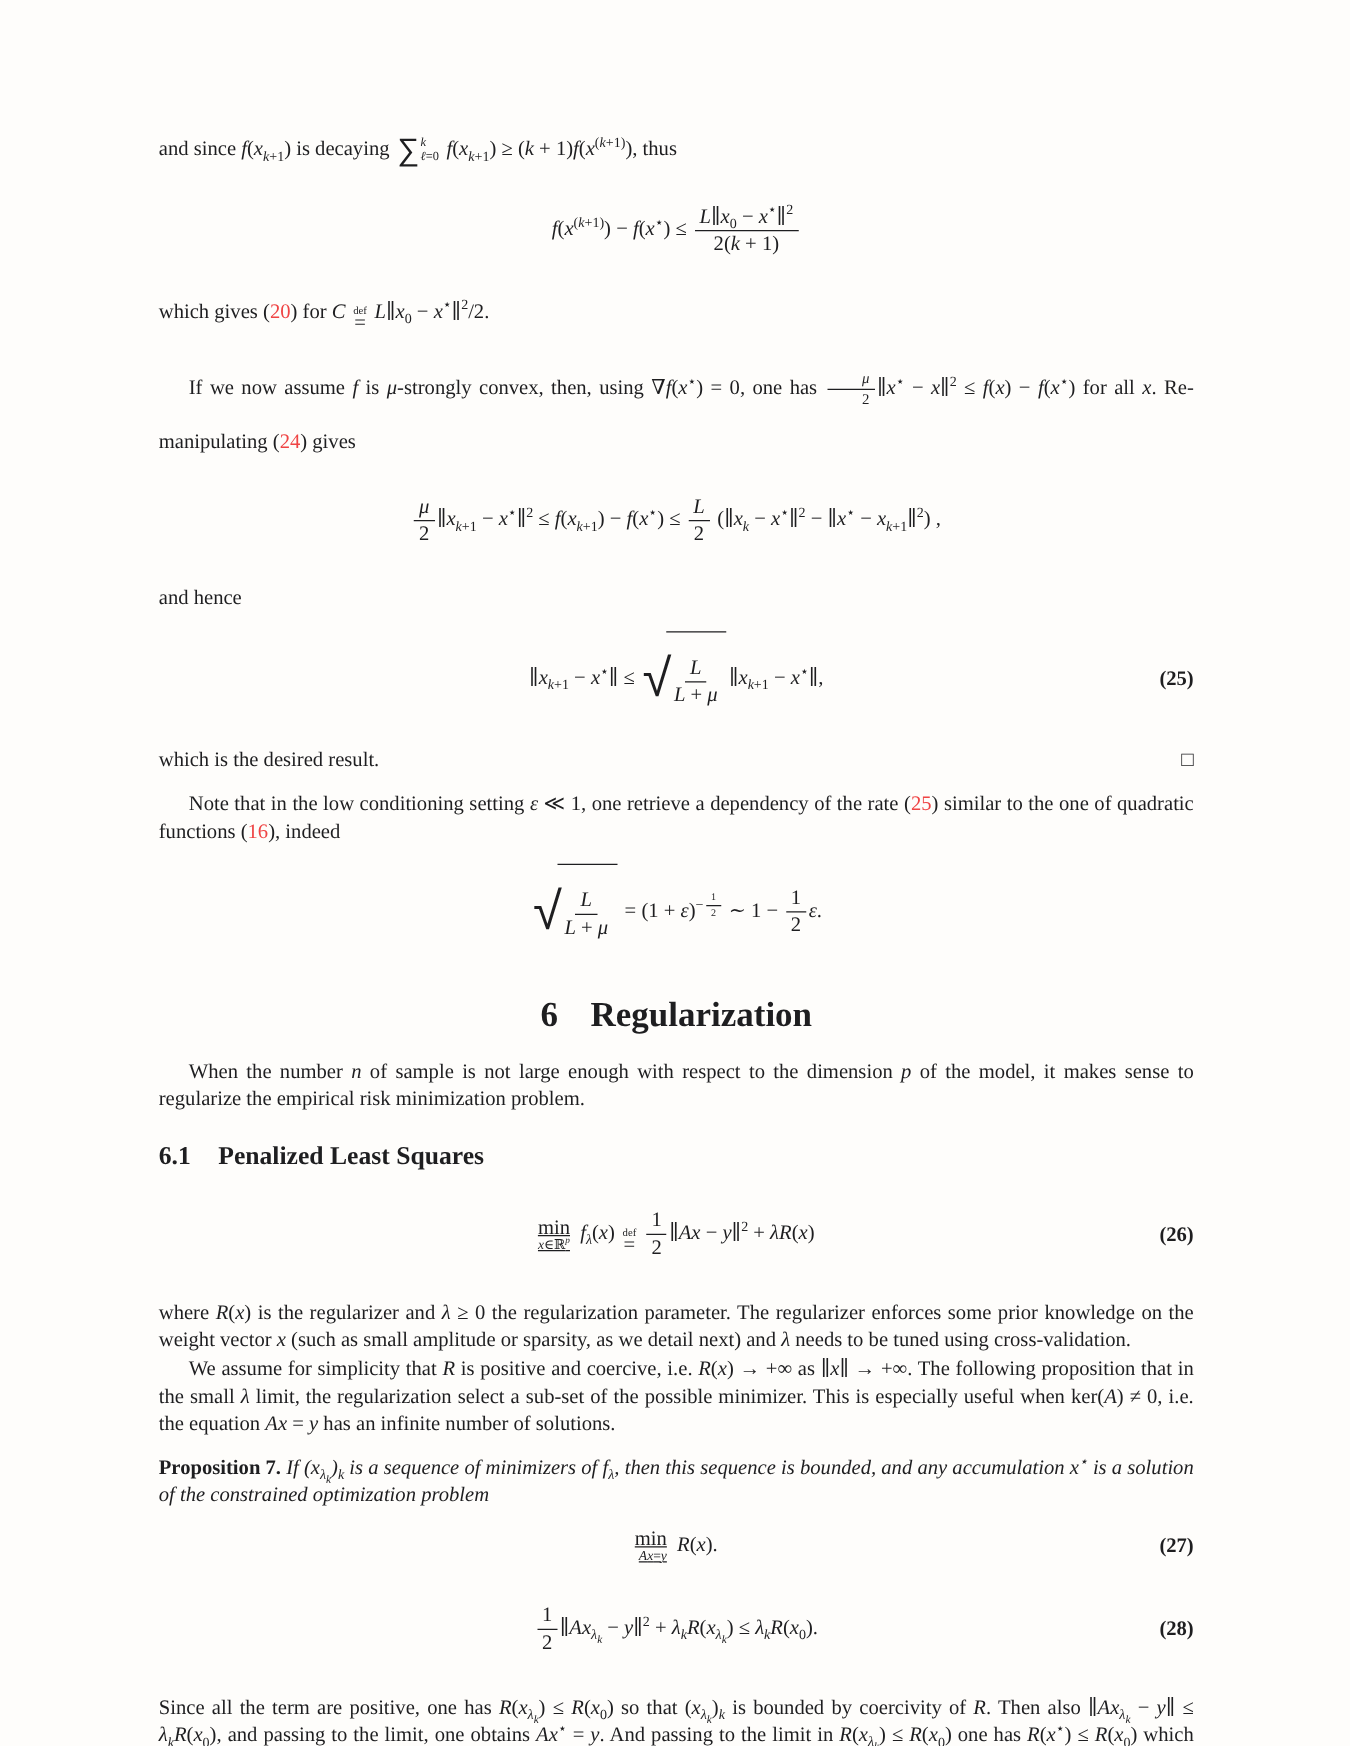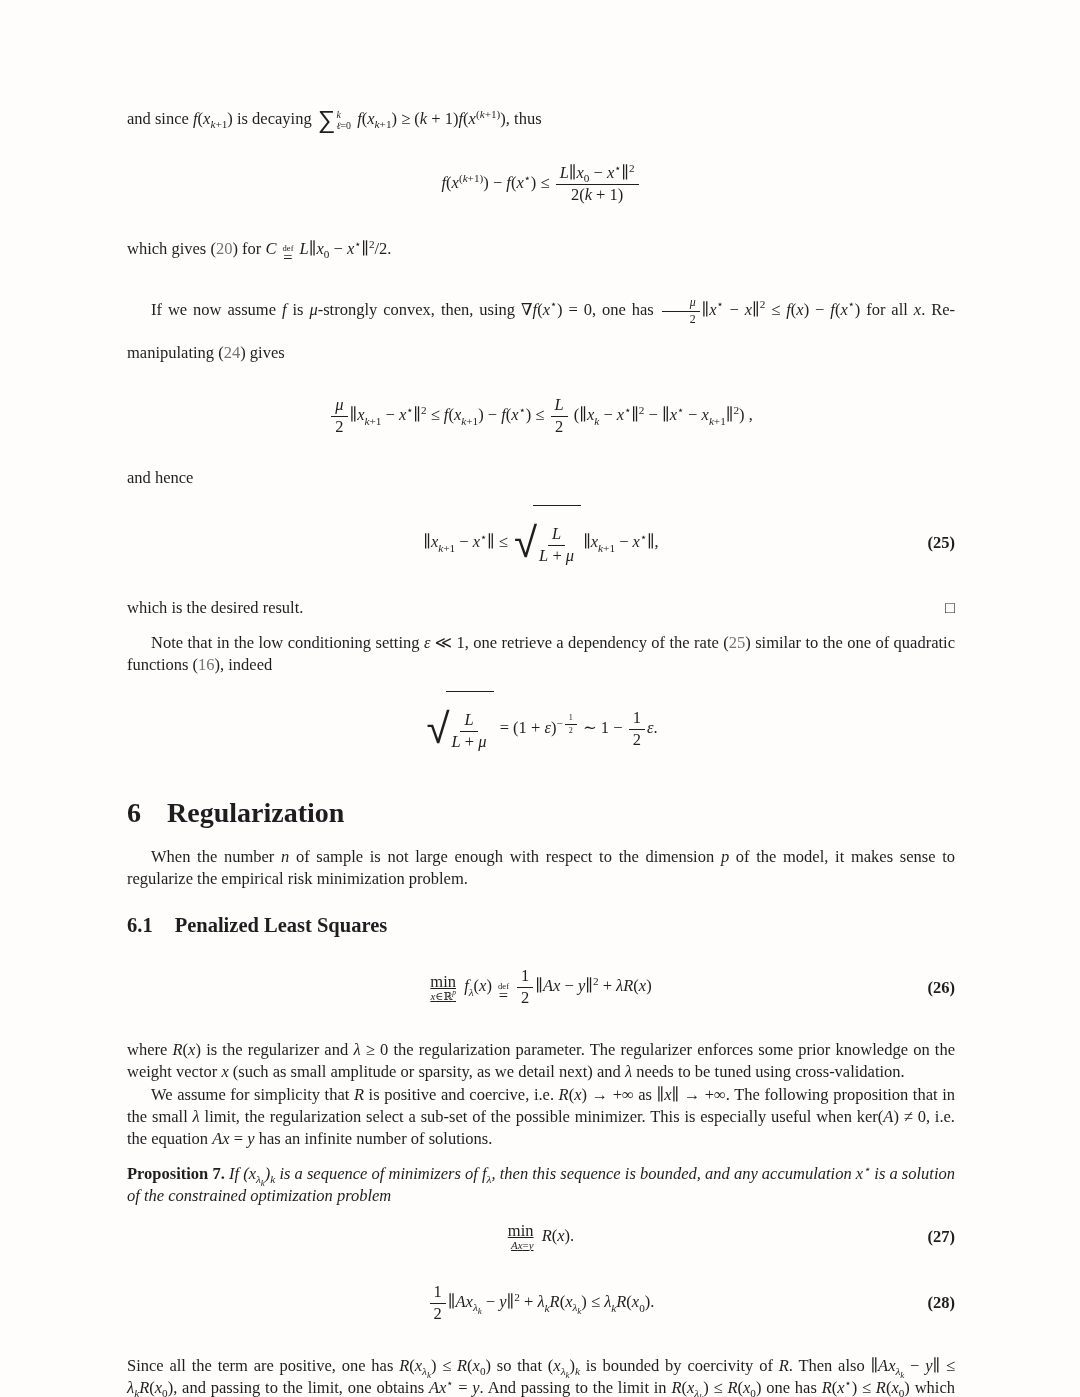--- a/index.html
+++ b/index.html
@@ -12,41 +12,41 @@
   #content{font-size:16.5px;line-height:1.34;}
   p.para{margin:0;text-align:justify;}
   p.indent{text-indent:24px;}
   p.mt{margin-top:13px;}
   p.it{font-style:italic;}
   p.it .bf{font-style:normal;}
   .var{font-style:italic;}
   .bf{font-weight:bold;}
   sub,sup{font-size:0.68em;line-height:0;}
   sub sub,sup sub,sub sup,sup sup{font-size:0.8em;}
-  .ref{color:#737373;text-decoration:none;cursor:pointer;}
+  .ref{color:#ef4444;text-decoration:none;cursor:pointer;}
   .eq{position:relative;text-align:center;margin:15px 0;line-height:1.25;}
   .eq-body{display:inline-block;}
   .eqnum{position:absolute;right:0;top:50%;transform:translateY(-50%);font-weight:bold;}
   .frac{display:inline-flex;flex-direction:column;align-items:center;vertical-align:middle;margin:16px 2px;text-align:center;line-height:1.15;}
   .frac>.num{display:block;border-bottom:1px solid currentColor;padding:0 4px 1px;}
   .frac>.den{display:block;padding-top:1px;text-align:center;}
   .frac.sm{font-size:0.72em;}
   .sqrt{display:inline-flex;align-items:center;vertical-align:middle;margin:0 2px;}
   .sqrt>.rad{font-size:2.55em;line-height:0.82;align-self:stretch;display:flex;align-items:center;margin-right:-4px;font-family:"DejaVu Sans",sans-serif;font-weight:200;}
   .sqrt>.radicand{border-top:1.4px solid currentColor;padding:3px 5px 0 4px;}
   .sumwrap{display:inline-flex;align-items:center;vertical-align:middle;margin:0 2px;}
   .sumsign{font-size:1.5em;line-height:1;font-family:"DejaVu Sans",sans-serif;font-weight:300;}
   .sumlims{display:inline-flex;flex-direction:column;justify-content:center;font-size:0.6em;line-height:1.2;margin-left:1px;}
   .munder{display:inline-flex;flex-direction:column;align-items:flex-end;vertical-align:middle;margin-right:4px;line-height:1.05;text-decoration:underline;}
   .mu-under{font-size:0.66em;margin-top:1px;}
   .stack{display:inline-flex;flex-direction:column;align-items:center;vertical-align:baseline;position:relative;top:-3px;line-height:1;margin:11px 2px;}
   .stack-t{font-size:0.52em;line-height:1;margin-bottom:-1px;}
   .stack-b{line-height:0.9;}
   .qed{float:right;margin-left:8px;}
-  h2.sec{font-size:28px;font-weight:bold;margin:30px 0 17px;line-height:1.1;}
+  h2.sec{font-size:28px;font-weight:bold;margin:30px 0 17px;line-height:1.1;text-align:center;}
   h2.sec .secnum{margin-right:26px;}
   h3.subsec{font-size:20.5px;font-weight:bold;margin:24px 0 14px;line-height:1.1;}
   h3.subsec .secnum{margin-right:22px;}
   footer{text-align:center;margin-top:28px;font-size:16px;}
 </style>
 </head>
 <body>
 
 <main>
   <div id="content">

